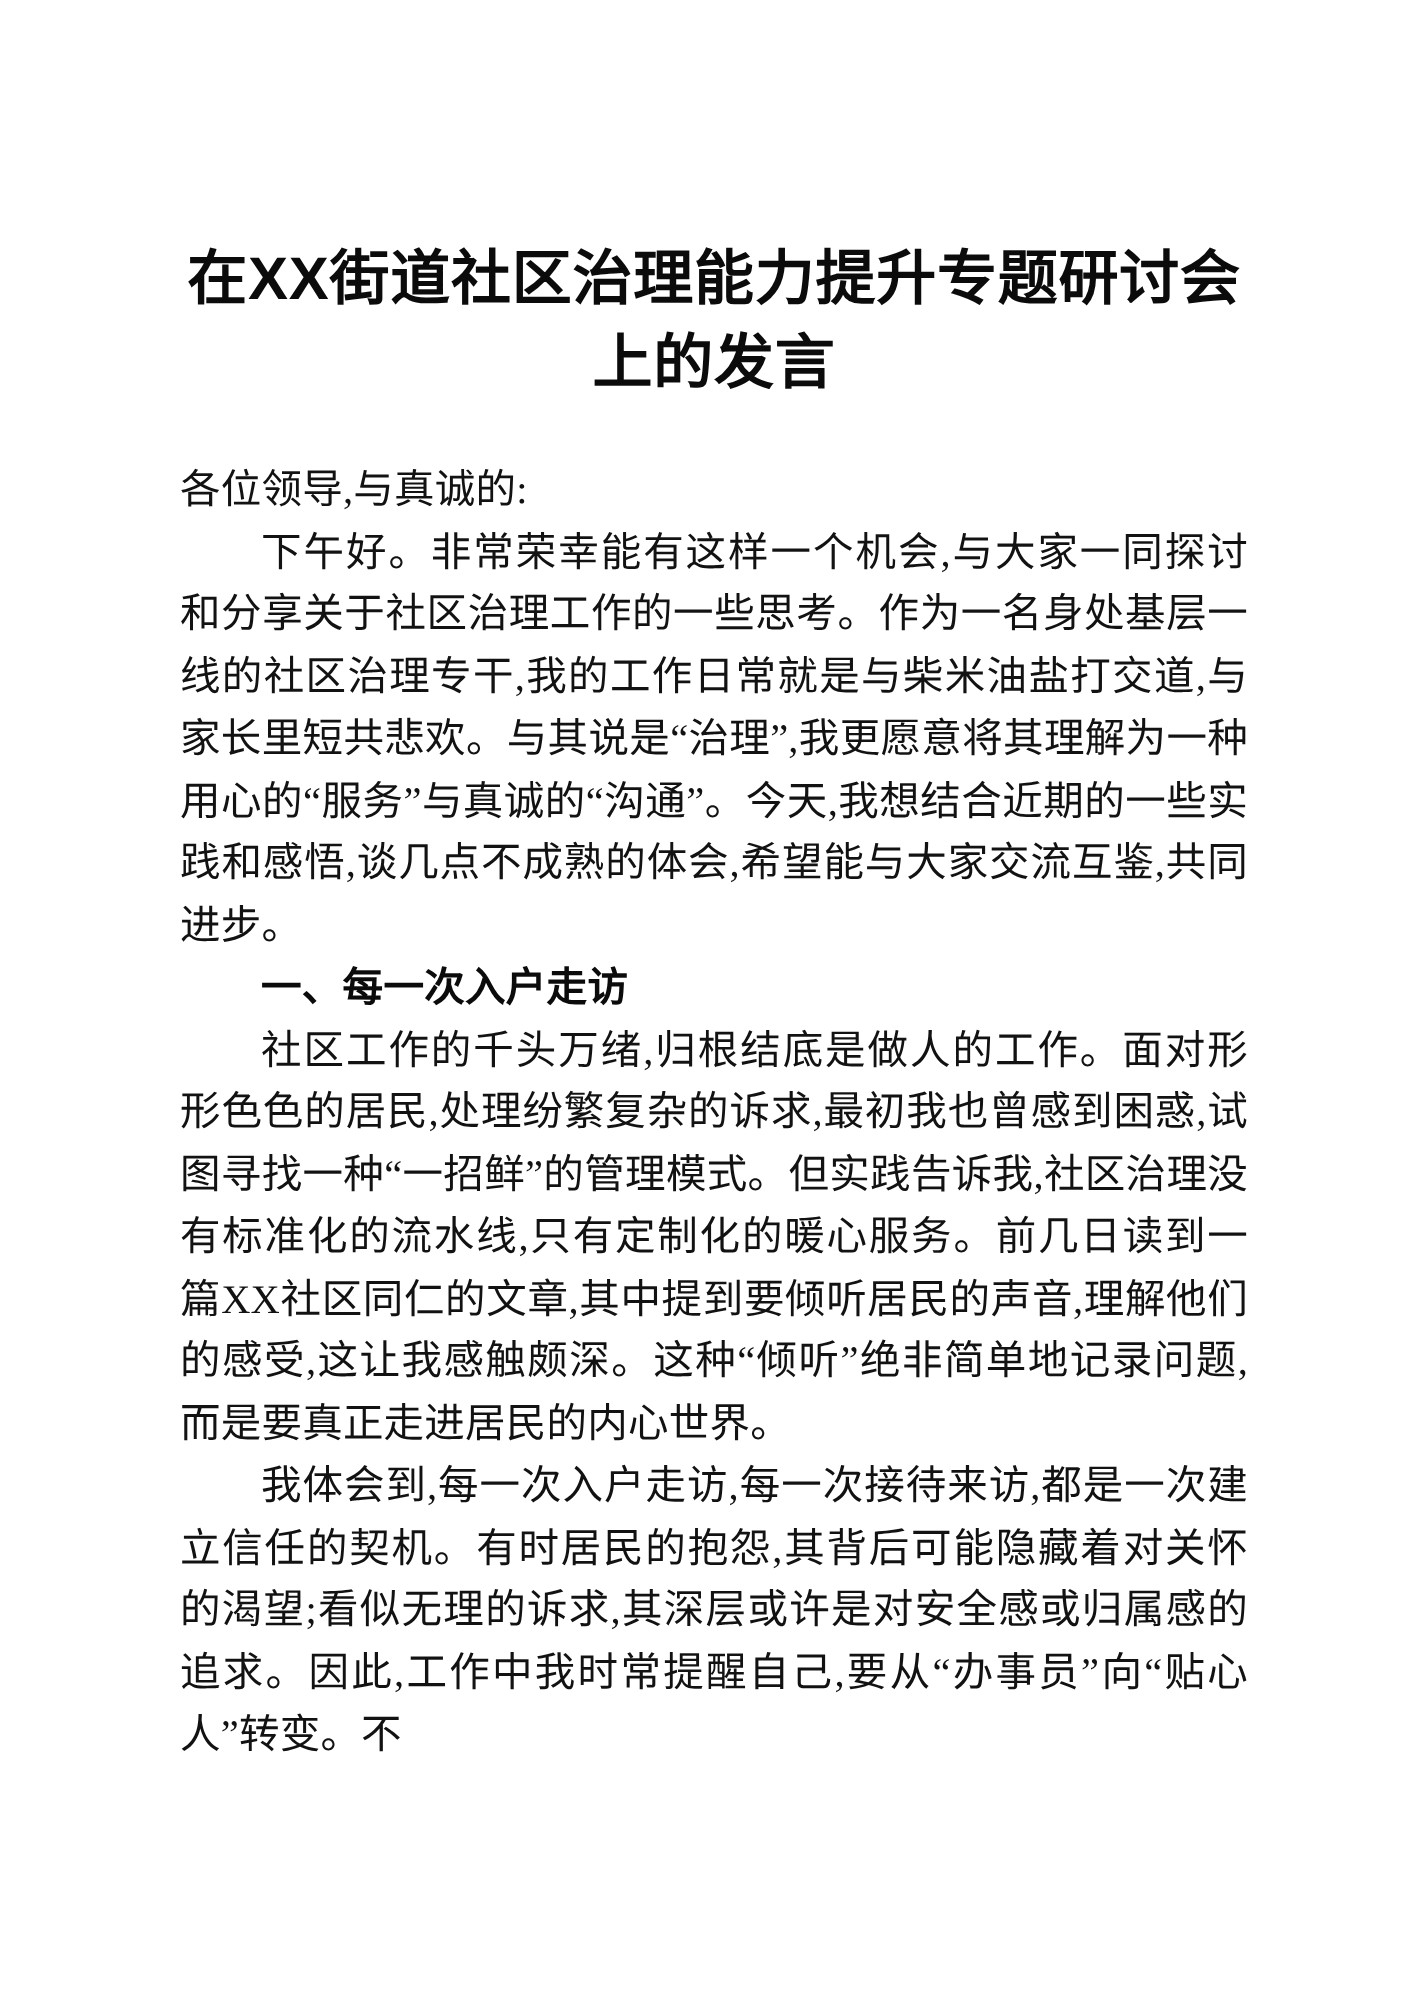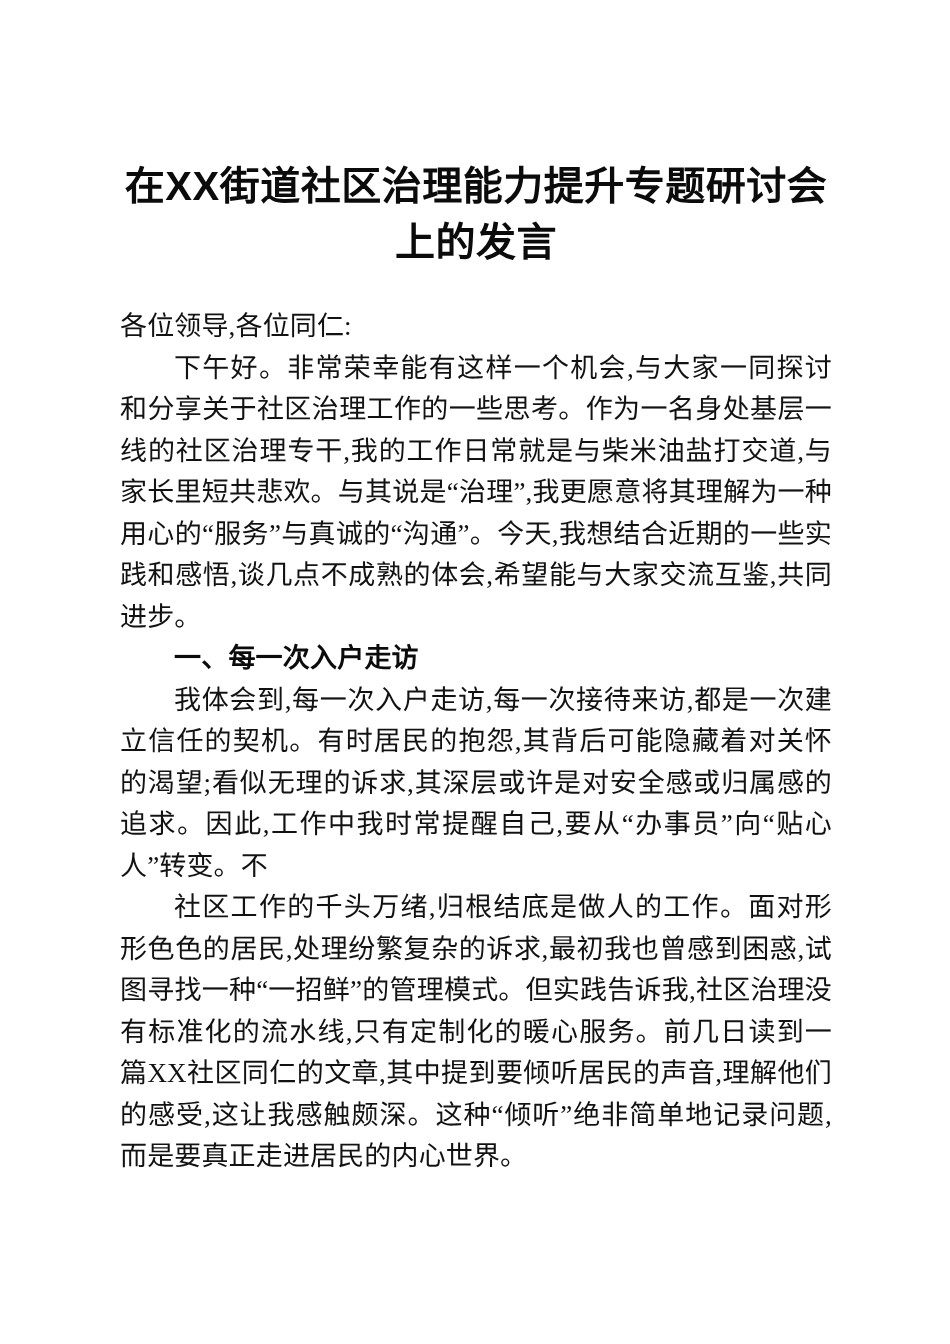--- a/index.html
+++ b/index.html
@@ -67,25 +67,25 @@
 </head>
 <body>
 
 <div class="page">
   <div class="content">
 
     <h1 class="doc-title">在XX街道社区治理能力提升专题研讨会上的发言</h1>
 
     <div class="body-block">
 
-      <p class="para">各位领导,各位同仁:</p>
+      <p class="para">各位领导,与真诚的:</p>
 
       <p class="para indent">下午好。非常荣幸能有这样一个机会,与大家一同探讨和分享关于社区治理工作的一些思考。作为一名身处基层一线的社区治理专干,我的工作日常就是与柴米油盐打交道,与家长里短共悲欢。与其说是“治理”,我更愿意将其理解为一种用心的“服务”与真诚的“沟通”。今天,我想结合近期的一些实践和感悟,谈几点不成熟的体会,希望能与大家交流互鉴,共同进步。</p>
 
       <h2 class="section-heading">一、每一次入户走访</h2>
 
+      <p class="para indent">社区工作的千头万绪,归根结底是做人的工作。面对形形色色的居民,处理纷繁复杂的诉求,最初我也曾感到困惑,试图寻找一种“一招鲜”的管理模式。但实践告诉我,社区治理没有标准化的流水线,只有定制化的暖心服务。前几日读到一篇XX社区同仁的文章,其中提到要倾听居民的声音,理解他们的感受,这让我感触颇深。这种“倾听”绝非简单地记录问题,而是要真正走进居民的内心世界。</p>
+
       <p class="para indent">我体会到,每一次入户走访,每一次接待来访,都是一次建立信任的契机。有时居民的抱怨,其背后可能隐藏着对关怀的渴望;看似无理的诉求,其深层或许是对安全感或归属感的追求。因此,工作中我时常提醒自己,要从“办事员”向“贴心人”转变。不</p>
-
-      <p class="para indent">社区工作的千头万绪,归根结底是做人的工作。面对形形色色的居民,处理纷繁复杂的诉求,最初我也曾感到困惑,试图寻找一种“一招鲜”的管理模式。但实践告诉我,社区治理没有标准化的流水线,只有定制化的暖心服务。前几日读到一篇XX社区同仁的文章,其中提到要倾听居民的声音,理解他们的感受,这让我感触颇深。这种“倾听”绝非简单地记录问题,而是要真正走进居民的内心世界。</p>
 
     </div>
   </div>
 </div>
 
 </body></html>

